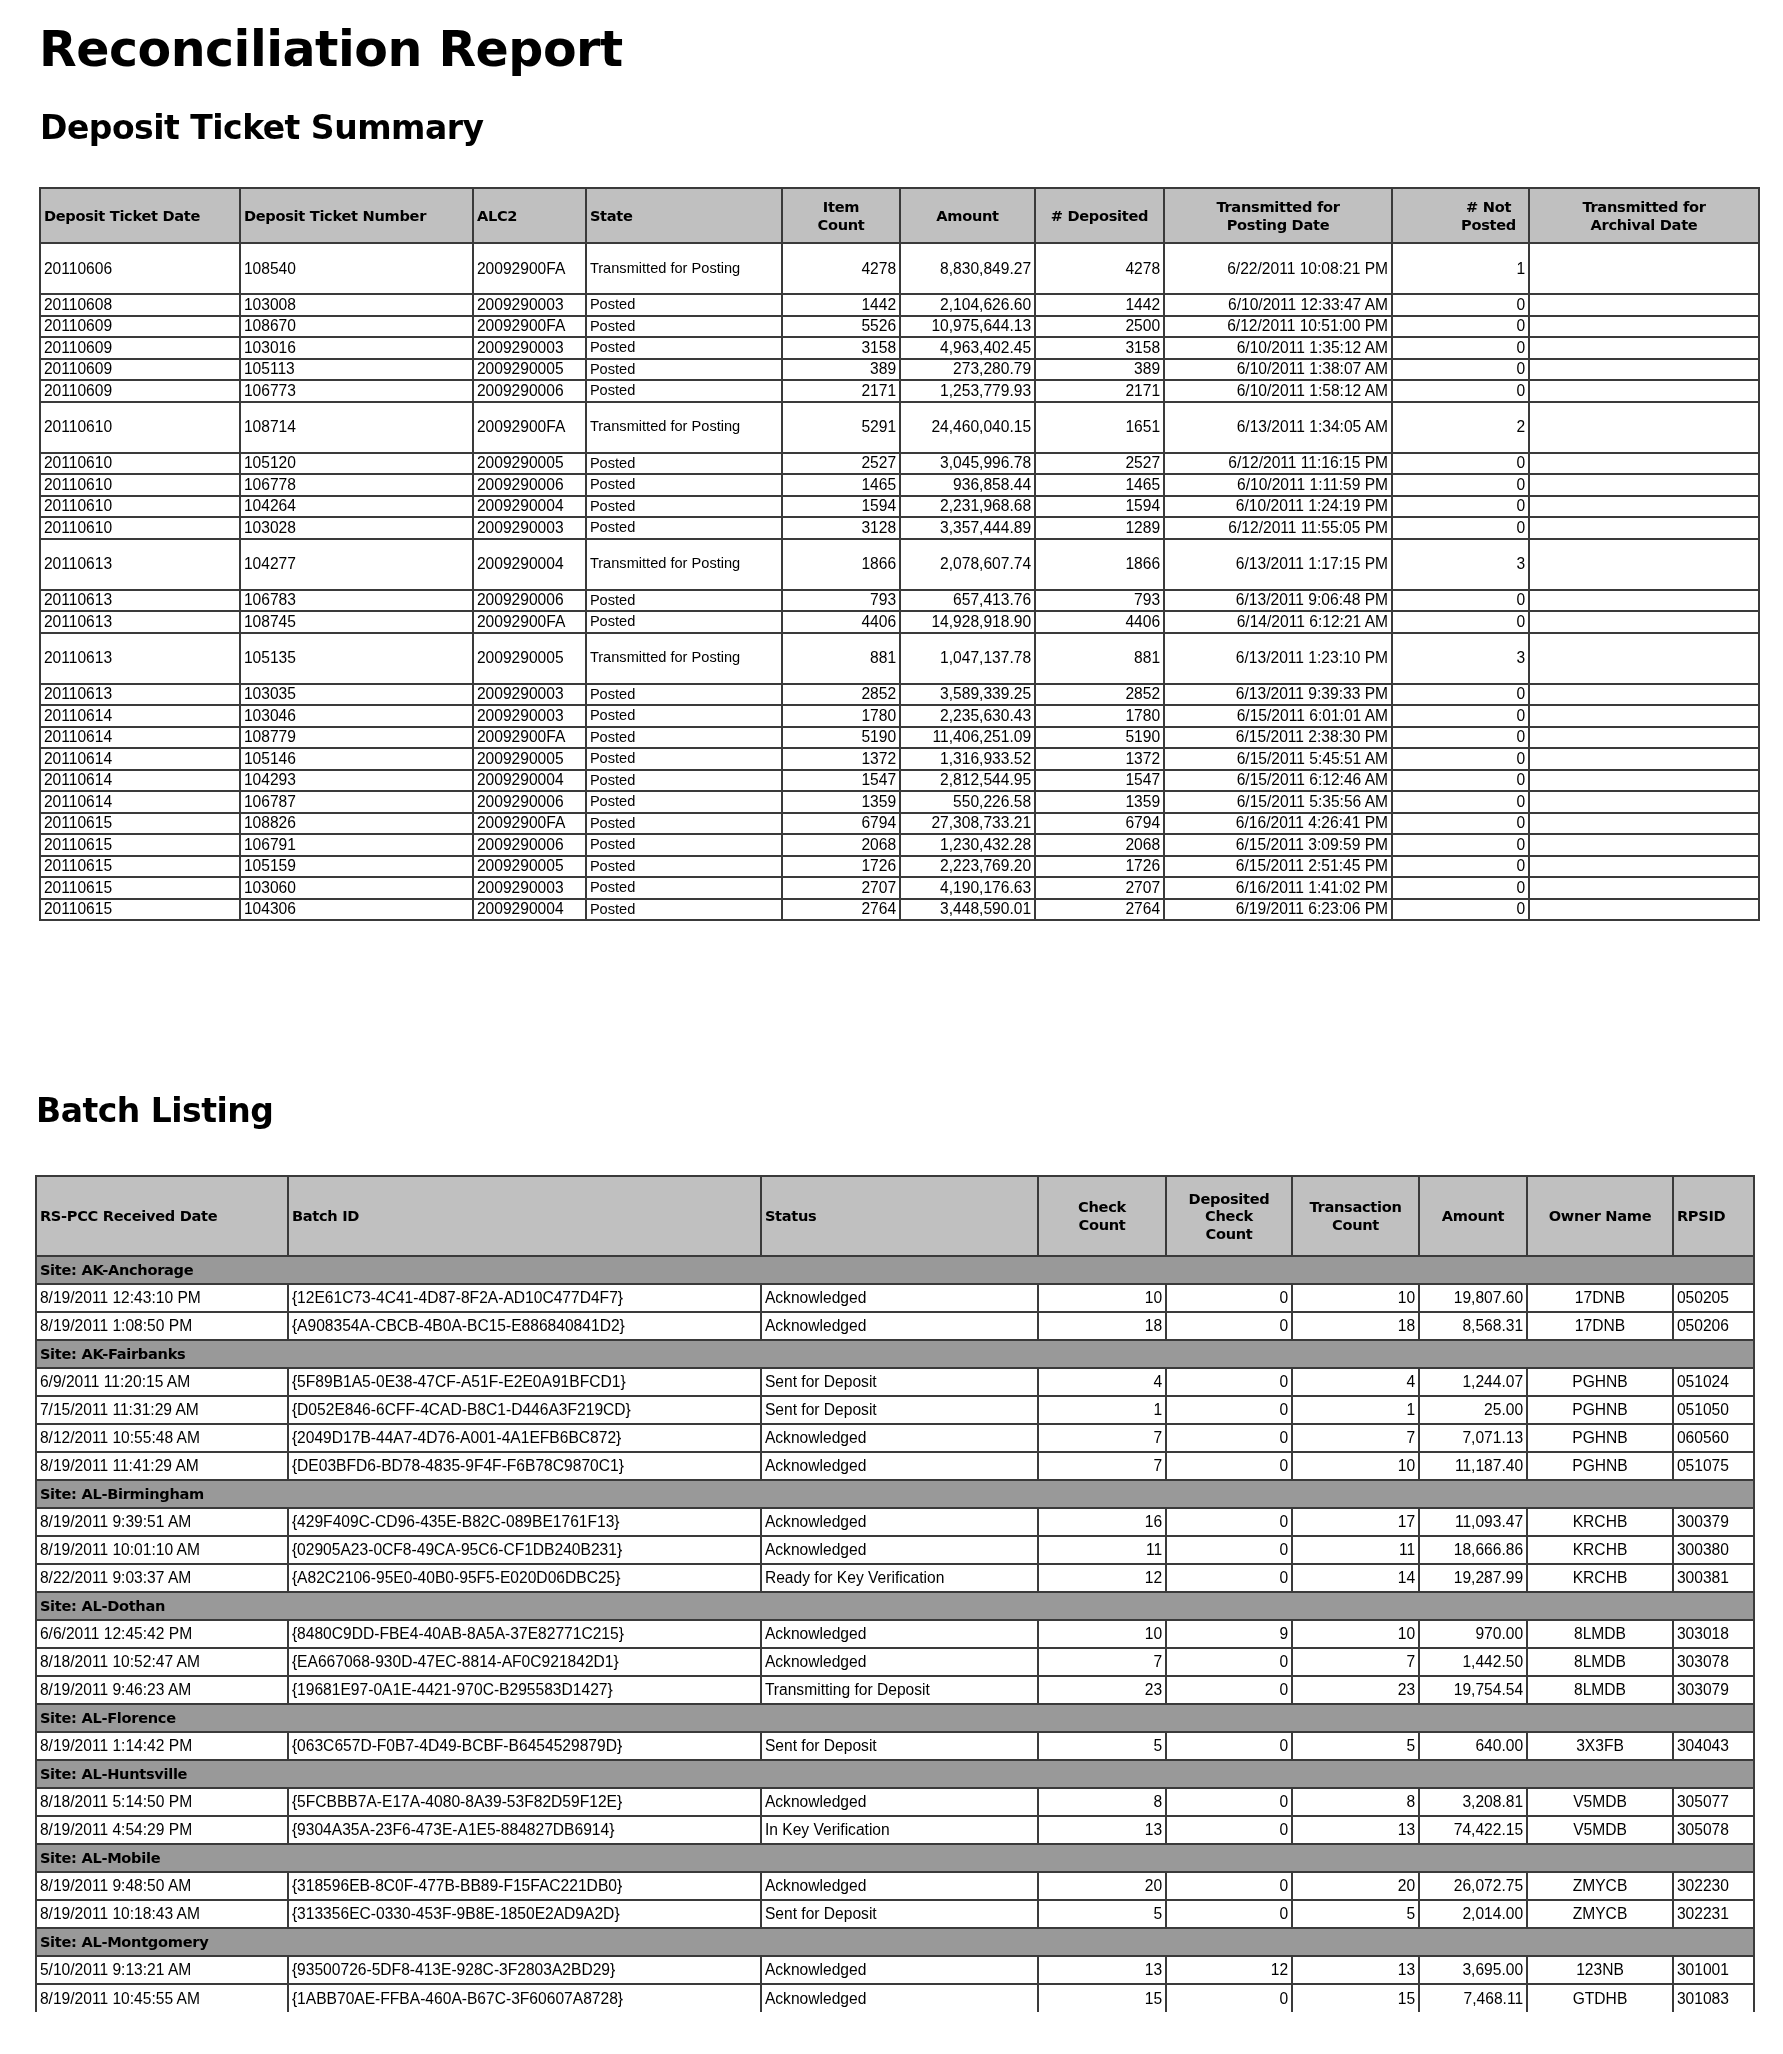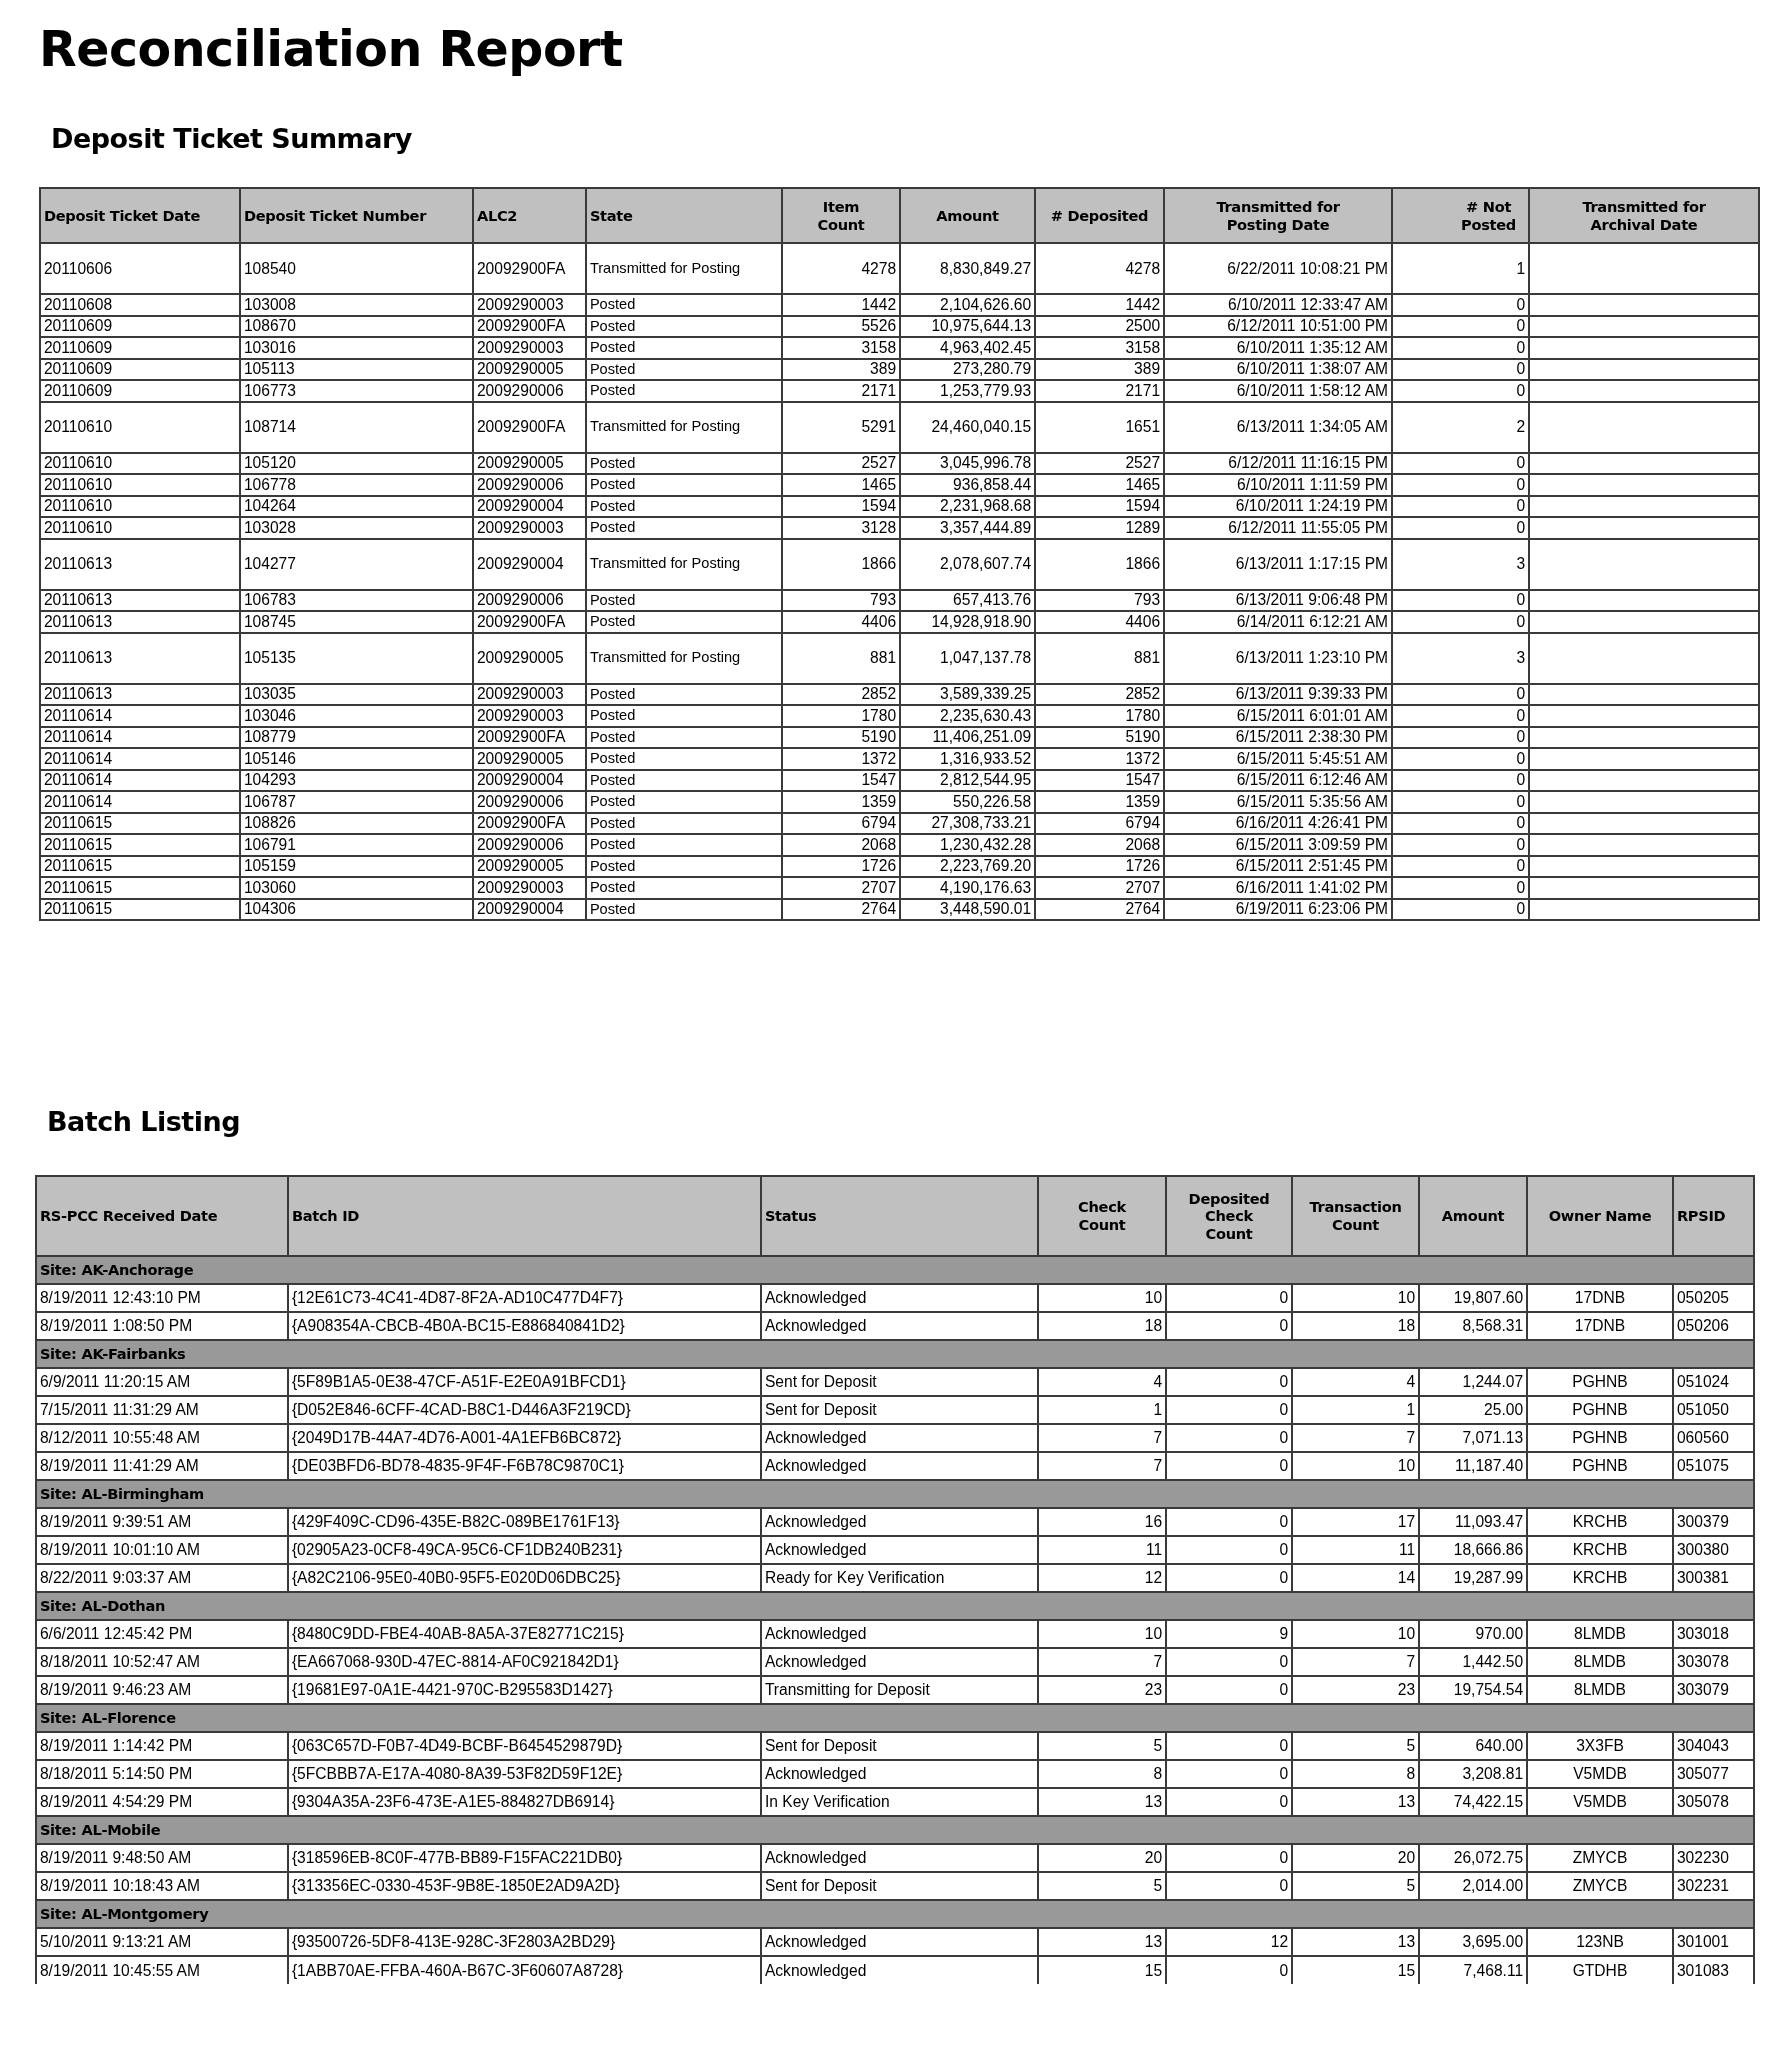--- a/index.html
+++ b/index.html
@@ -1,22 +1,22 @@
 <!DOCTYPE html>
 <html><head>
 <meta charset="utf-8">
 <style>
   html, body { margin: 0; padding: 0; background: #ffffff; }
   body { width: 1784px; height: 2055px; position: relative; overflow: hidden;
          font-family: "DejaVu Sans", sans-serif; color: #000; }
   .title { position: absolute; left: 39px; top: 19px; margin: 0;
            font-family: "DejaVu Sans", sans-serif; font-weight: bold; font-size: 49px;
            letter-spacing: -0.5px; line-height: 62px; }
-  .section-heading { position: absolute; margin: 12px; font-family: "DejaVu Sans", sans-serif;
-           font-weight: bold; font-size: 27px; line-height: 43px; letter-spacing: -0.5px; }
+  .section-heading { position: absolute; margin: 1px; font-family: "DejaVu Sans", sans-serif;
+           font-weight: bold; font-size: 33px; line-height: 43px; letter-spacing: -0.5px; }
   #h-deposit { left: 39px; top: 105px; }
   #h-batch { left: 35px; top: 1088px; }
   table { position: absolute; border-collapse: collapse; table-layout: fixed;
           font-family: "Liberation Sans", sans-serif; font-size: 15.6px; }
   td, th { border: 2px solid #3a3a3a; padding: 0 2.9px; overflow: hidden; white-space: nowrap;
            line-height: 17.6px; }
   th { background: #c0c0c0; font-weight: bold; font-family: "DejaVu Sans", sans-serif;
        font-size: 14.6px; letter-spacing: -0.3px; white-space: normal; line-height: 17.6px; }
   th.l { text-align: left; }
   th.c { text-align: center; }
@@ -563,20 +563,23 @@
         <td>8/19/2011 1:14:42 PM</td>
         <td>{063C657D-F0B7-4D49-BCBF-B6454529879D}</td>
         <td>Sent for Deposit</td>
         <td class="r">5</td>
         <td class="r">0</td>
         <td class="r">5</td>
         <td class="r">640.00</td>
         <td class="c">3X3FB</td>
         <td>304043</td>
       </tr>
+      <tr class="site">
+        <td colspan="9">Site: AL-Huntsville</td>
+      </tr>
       <tr>
         <td>8/18/2011 5:14:50 PM</td>
         <td>{5FCBBB7A-E17A-4080-8A39-53F82D59F12E}</td>
         <td>Acknowledged</td>
         <td class="r">8</td>
         <td class="r">0</td>
         <td class="r">8</td>
         <td class="r">3,208.81</td>
         <td class="c">V5MDB</td>
         <td>305077</td>

